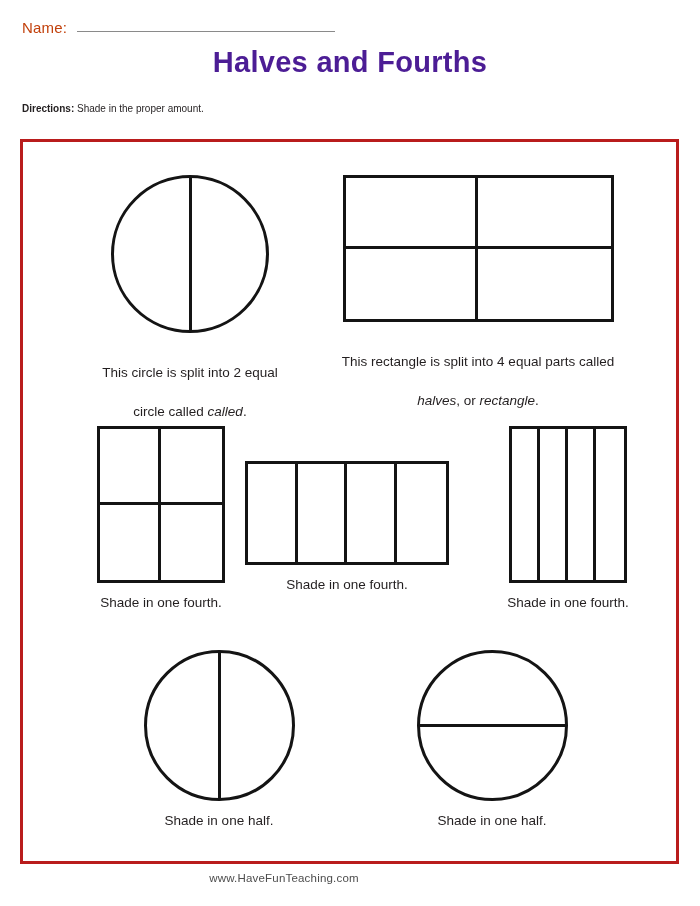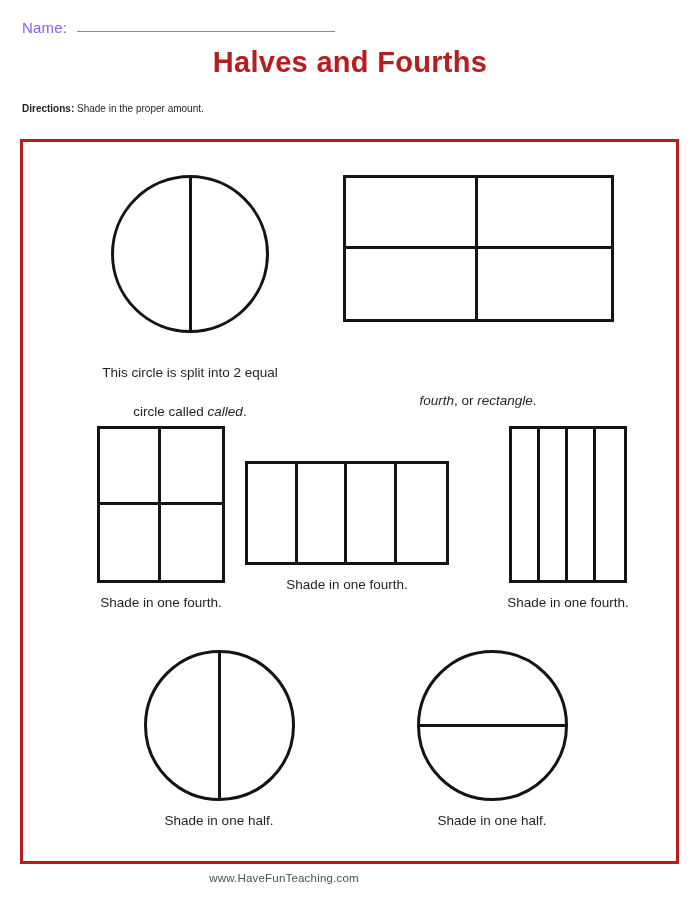--- a/index.html
+++ b/index.html
@@ -20,41 +20,41 @@
   #name-row {
     position: absolute;
     left: 22px;
     top: 20px;
     display: flex;
     align-items: flex-end;
     gap: 10px;
   }
   #name-label {
     font-size: 15px;
-    color: #8b5cf6;
+    color: #c2410c;
     letter-spacing: 0.2px;
     line-height: 1;
   }
   #name-line {
     width: 258px;
     height: 0;
     border-bottom: 1px solid #8a8a8a;
     margin-bottom: 3px;
   }
 
   #page-title {
     position: absolute;
     top: 46px;
     left: 0;
     width: 700px;
     text-align: center;
     font-size: 29px;
     font-weight: bold;
     letter-spacing: 0.3px;
-    color: #b91c1c;
+    color: #4c1d95;
   }
 
   #directions-row {
     position: absolute;
     left: 22px;
     top: 103px;
     font-size: 10px;
     color: #231f20;
   }
   #directions-label { font-weight: bold; }
@@ -169,22 +169,22 @@
   </div>
 
   <div class="figure-block" style="left:305px; top:33px; width:300px;">
     <div class="rect" style="width:271px; height:147px; grid-template-columns:1fr 1fr; grid-template-rows:1fr 1fr;">
       <div class="cell"></div>
       <div class="cell last-col"></div>
       <div class="cell last-row"></div>
       <div class="cell last-col last-row"></div>
     </div>
     <div class="caption">
-      <br>
-      <em>fourth</em><span>, or </span><em>rectangle</em><span>.</span>
+      <span>This rectangle is split into 4 equal parts called</span><br>
+      <em>halves</em><span>, or </span><em>rectangle</em><span>.</span>
     </div>
   </div>
 
   <div class="figure-block" style="left:41px; top:284px; width:194px;">
     <div class="rect" style="width:128px; height:157px; grid-template-columns:1fr 1fr; grid-template-rows:1fr 1fr;">
       <div class="cell"></div>
       <div class="cell last-col"></div>
       <div class="cell last-row"></div>
       <div class="cell last-col last-row"></div>
     </div>

